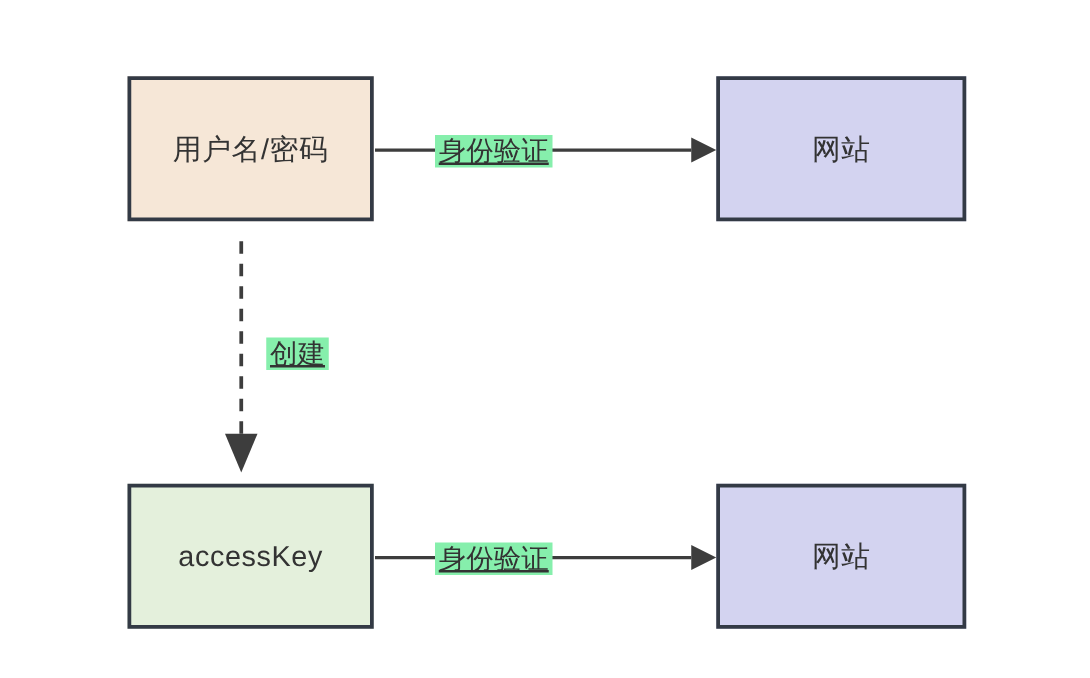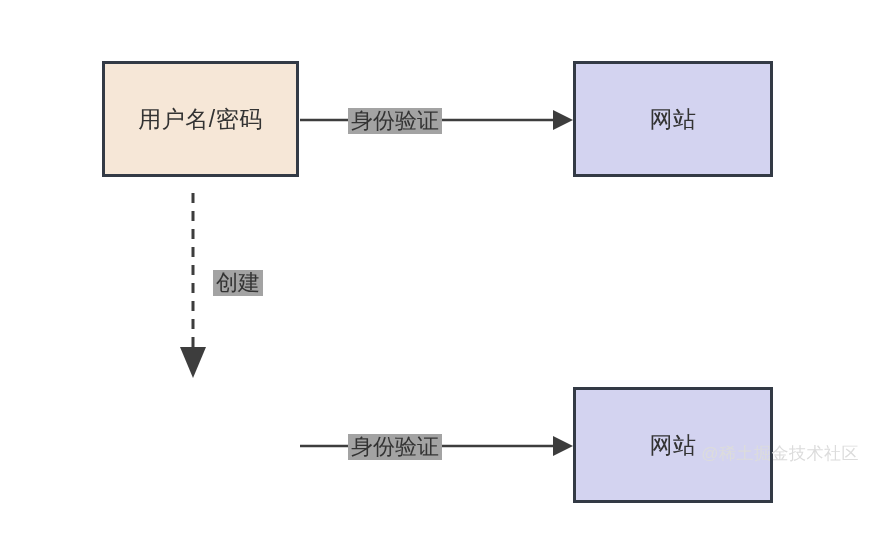--- a/index.html
+++ b/index.html
@@ -85,22 +85,23 @@
   .edge-head {
     fill: #3d3d3d;
   }
   
   .edge-label {
     position: absolute;
     color: #333333;
     font-size: 22px;
     line-height: 1;
     white-space: nowrap;
-    background: #a3a3a3;
+    background: #86efac;
     padding: 2px 3px;
+    text-decoration: underline;
   }
   .label-auth-top {
     left: 348px;
     top: 108px;
   }
   .label-auth-bottom {
     left: 348px;
     top: 434px;
   }
   .label-create {
@@ -144,26 +145,28 @@
   </svg>
 
   <div class="node node-credentials">
     <span>用户名/密码</span>
   </div>
 
   <div class="node node-site-top">
     <span>网站</span>
   </div>
 
+  <div class="node node-accesskey">
+    <span>accessKey</span>
+  </div>
 
   <div class="node node-site-bottom">
     <span>网站</span>
   </div>
 
   <div class="edge-label label-auth-top">身份验证</div>
 
   <div class="edge-label label-create">创建</div>
 
   <div class="edge-label label-auth-bottom">身份验证</div>
 
-  <div class="watermark">@稀土掘金技术社区</div>
 
 </div>
 
 </body></html>

